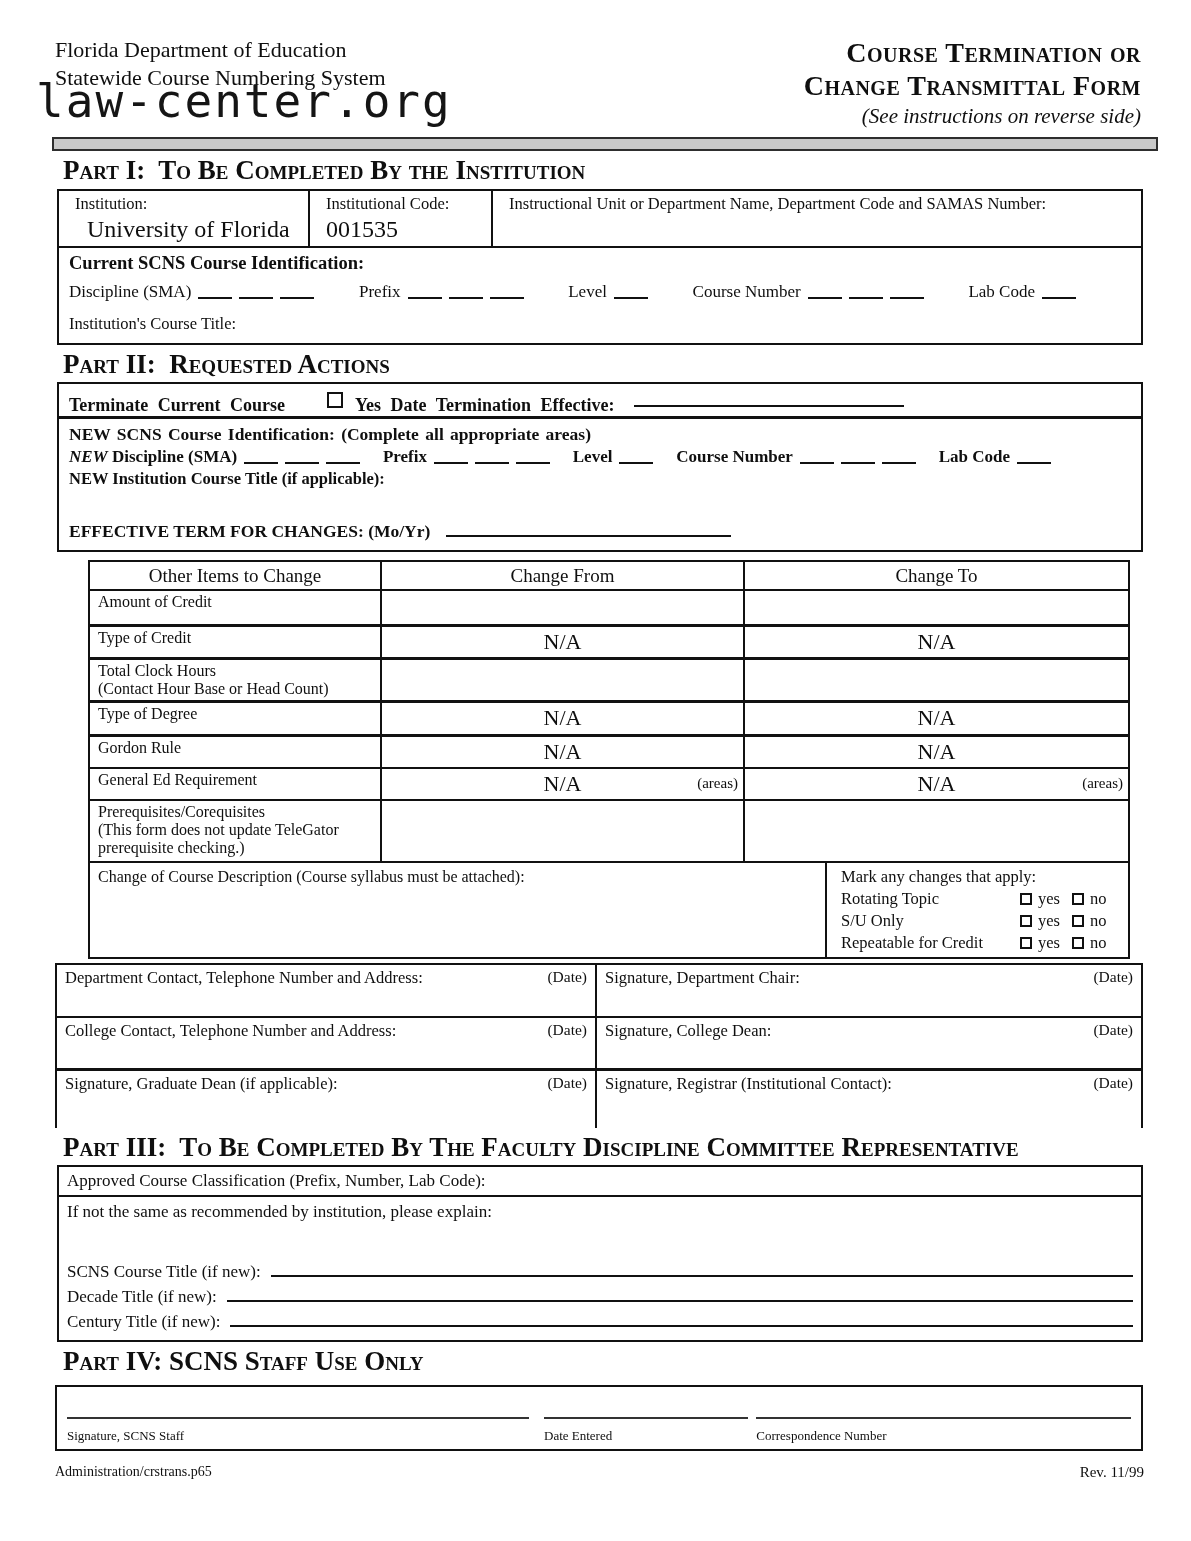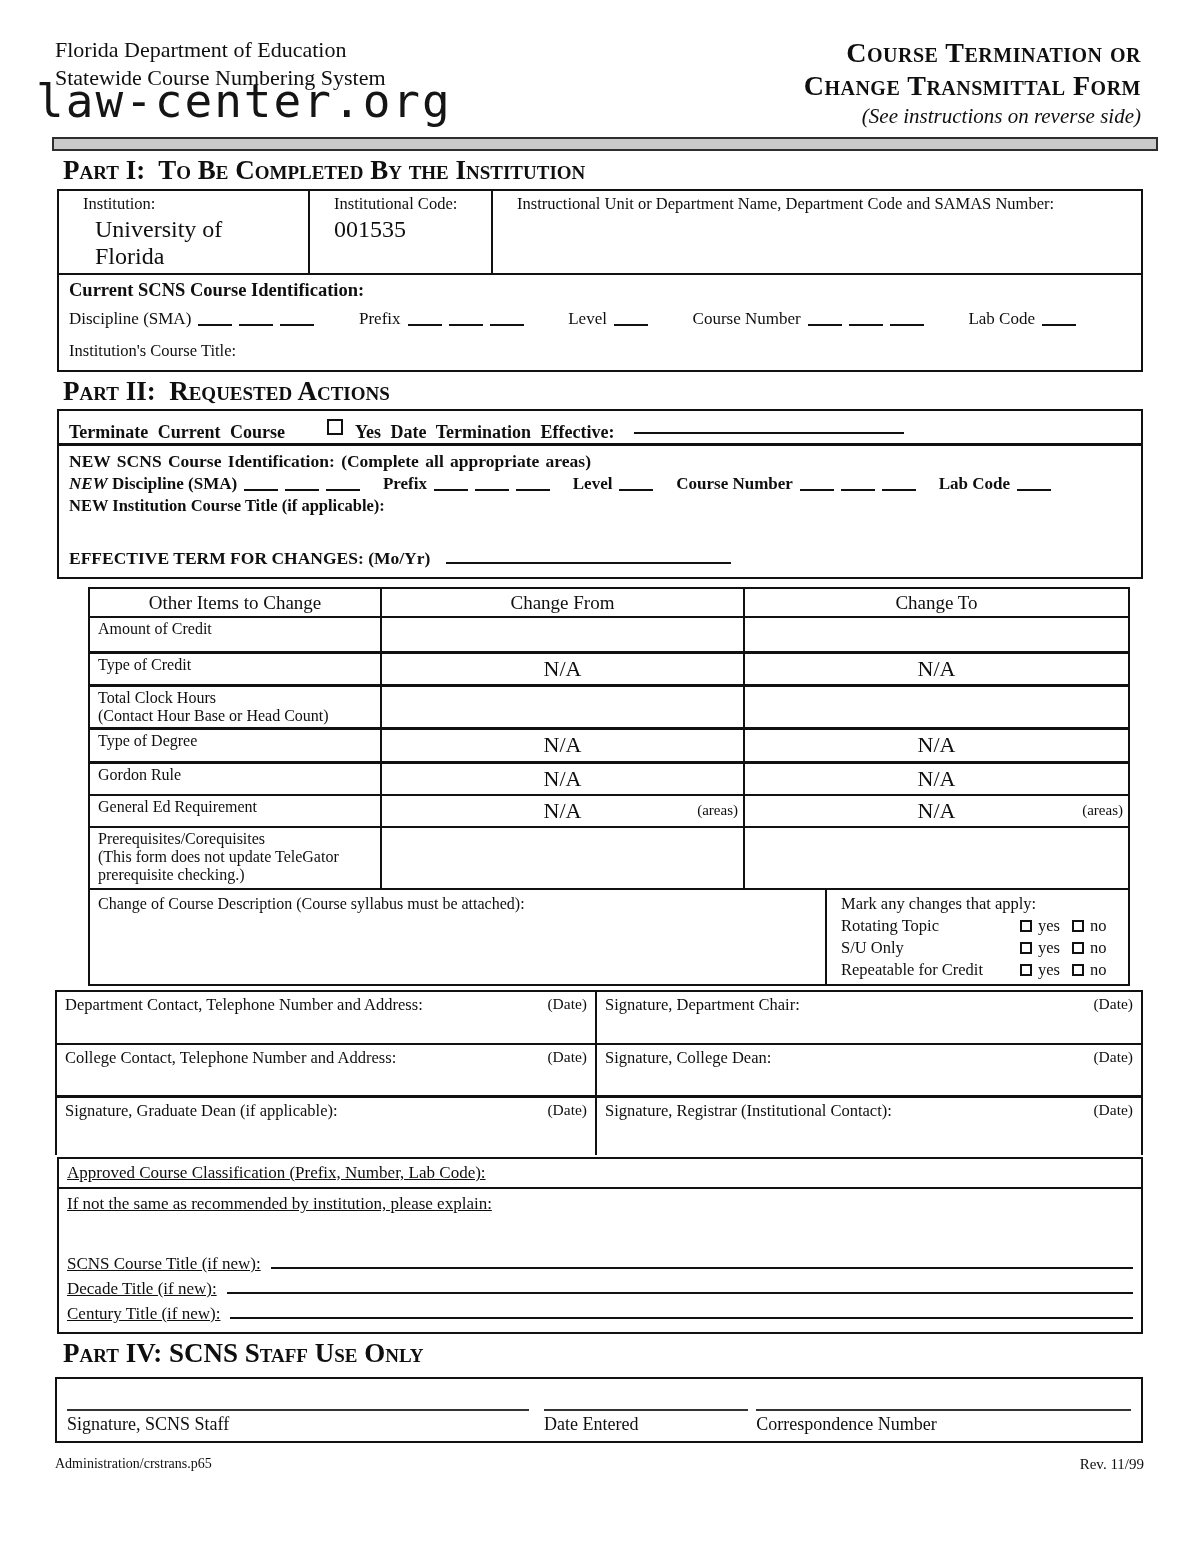--- a/index.html
+++ b/index.html
@@ -42,21 +42,21 @@
   .bl { display: inline-block; border-bottom: 2px solid #111; height: 14px; vertical-align: -2px; }
   .bl-thick { border-bottom-width: 2.5px; }
   .cb { display: inline-block; width: 12px; height: 12px; border: 2px solid #111; background: #fff; vertical-align: -1px; }
   .cb-lg { width: 16px; height: 16px; border-width: 2.5px; vertical-align: -2px; }
   .b { font-weight: bold; }
   .i { font-style: italic; }
 
   
   .p1table { margin: 3px 0 0 57px; width: 1086px; border: 2.5px solid #111; }
   .p1row1 { display: grid; grid-template-columns: 251px 183px 1fr; border-bottom: 2px solid #111; min-height: 55px; }
-  .p1cell { padding: 3px 24px; font-size: 16.5px; border-right: 2px solid #111; }
+  .p1cell { padding: 3px 16px; font-size: 16.5px; border-right: 2px solid #111; }
   .p1cell:last-child { border-right: none; }
   .p1inst-val { font-size: 24px; margin: 2px 0 0 12px; }
   .p1code { text-align: left; }
   .p1code-val { font-size: 24px; margin-top: 2px; }
   .p1row2 { padding: 5px 10px 8px 10px; min-height: 95px; }
   .p1row2 h3 { font-size: 18.5px; font-weight: bold; margin-bottom: 8px; }
   .idline { display: flex; align-items: baseline; font-size: 17px; padding-right: 55px; justify-content: space-between; }
   .idseg { white-space: nowrap; }
   .idline .bl { width: 34px; margin-left: 7px; }
   .p1title-label { font-size: 16.5px; margin-top: 12px; }
@@ -100,41 +100,41 @@
   .sigrow > div { padding: 3px 8px; display: flex; justify-content: space-between; align-items: flex-start; font-size: 16.5px; }
   .sigrow > div:first-child { border-right: 2px solid #111; }
   .sigr1, .sigr2 { min-height: 53px; }
   .sigr1 { border-bottom: 2px solid #111; }
   .sigr2 { border-bottom: 3.5px solid #111; }
   .sigr3 { min-height: 57px; }
   .datelab { font-size: 15.5px; white-space: nowrap; margin-left: 8px; }
 
   
   .p3heading { margin-left: 63px; letter-spacing: 0px; }
-  .p3box { margin: 2px 0 0 57px; width: 1086px; border: 2.5px solid #111; font-size: 17px; text-decoration: underline; }
+  .p3box { margin: 2px 0 0 57px; width: 1086px; border: 2.5px solid #111; font-size: 17px; }
   .p3approved { min-height: 30px; border-bottom: 2px solid #111; padding: 4px 8px; }
   .p3body { padding: 5px 8px 8px 8px; }
   .p3explain { min-height: 55px; }
   .titleline { display: flex; align-items: baseline; margin-top: 5px; }
   .titleline span:first-child { white-space: nowrap; }
   .titleline .bl { flex: 1; margin-left: 10px; }
   .p3sigrow { display: flex; margin-top: 26px; }
   .p3sigcol1 { width: 648px; }
   .p3sigcol2 { width: 355px; margin-left: 72px; }
   .sigline { border-top: 2px solid #333; }
   .sigline-th { border-top-width: 2.5px; }
   .p3siglabel { font-size: 17px; margin-top: 4px; }
 
   
   .p4box { margin: 8px 0 0 55px; width: 1088px; height: 66px; border: 2.5px solid #111; padding: 30px 10px 0 10px; }
   .p4cols { display: flex; }
   .p4col1 { width: 466px; }
   .p4col2 { width: 206px; margin-left: 15px; }
   .p4col3 { width: 378px; margin-left: 8px; }
-  .p4label { font-size: 18px; margin-top: 3px; }
+  .p4label { font-size: 13px; margin-top: 9px; }
 
   
   .footer { display: flex; justify-content: space-between; margin: 13px 47px 0 55px; }
   .footer .fl { font-size: 14px; }
   .footer .fr { font-size: 15px; }
 </style>
 </head>
 <body>
 
 <div class="page">
@@ -323,20 +323,21 @@
           <span>Signature, Graduate Dean (if applicable):</span>
           <span class="datelab">(Date)</span>
         </div>
       <div>
           <span>Signature, Registrar (Institutional Contact):</span>
           <span class="datelab">(Date)</span>
         </div>
     </div>
   </div>
 
+  <div class="part-heading p3heading">Part III:  To Be Completed By The Faculty Discipline Committee Representative</div>
 
   <div class="p3box">
     <div class="p3approved">
       <span>Approved Course Classification (Prefix, Number, Lab Code):</span>
     </div>
     <div class="p3body">
       <div class="p3explain">
         <span>If not the same as recommended by institution, please explain:</span>
       </div>
       <div class="titleline">

